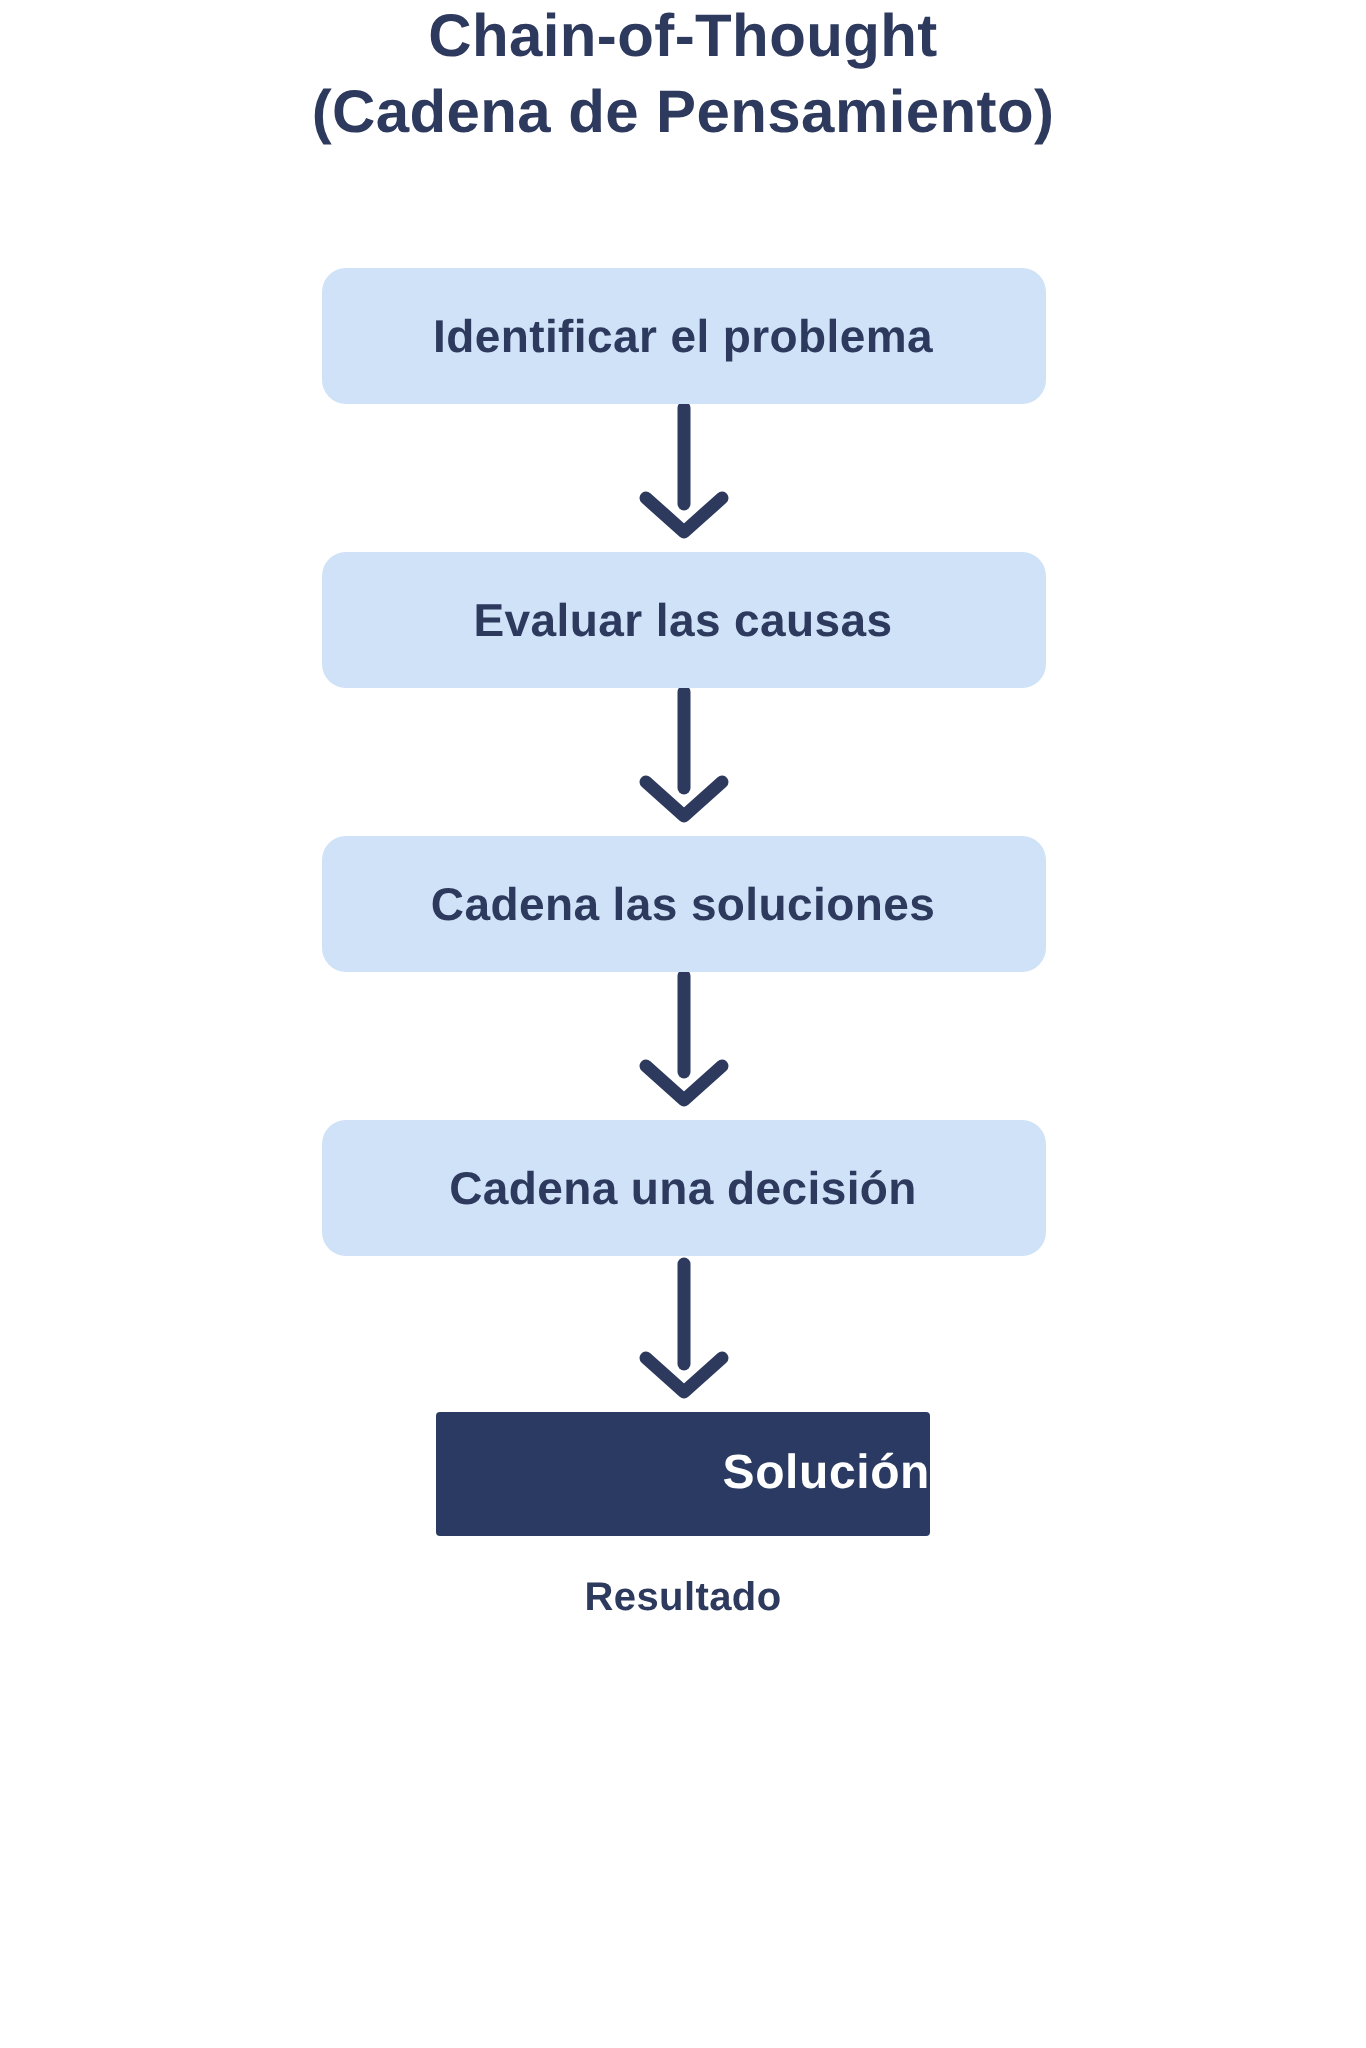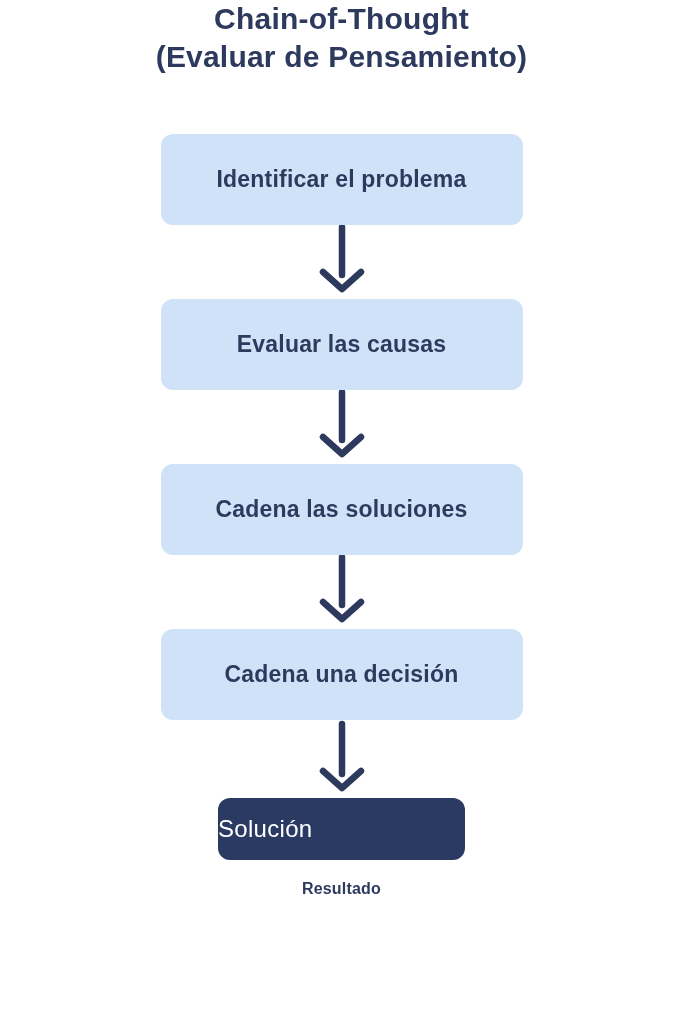--- a/index.html
+++ b/index.html
@@ -34,21 +34,21 @@
     letter-spacing: 0.2px;
   }
   .flow {
     margin-top: 58px;
     display: flex;
     flex-direction: column;
     align-items: center;
   }
   .step-box {
     width: 362px;
-    height: 91px;
+    height: 68px;
     background: var(--step-box-bg);
     border-radius: 12px;
     display: flex;
     align-items: center;
     justify-content: center;
     color: var(--text-dark);
     font-weight: bold;
     font-size: 23px;
     letter-spacing: 0.2px;
   }
@@ -56,45 +56,45 @@
     height: 74px;
     width: 68px;
     display: block;
     color: var(--arrow);
   }
   .arrow.tall { height: 78px; }
   .result-box {
     width: 247px;
     height: 62px;
     background: var(--result-box-bg);
-    border-radius: 12px;
+    border-radius: 2px;
     display: flex;
     align-items: center;
-    justify-content: flex-start;
+    justify-content: flex-end;
     color: var(--result-text);
-    font-weight: normal;
+    font-weight: bold;
     font-size: 24px;
     letter-spacing: 0.3px;
   }
   .caption {
     margin-top: 20px;
     color: var(--text-dark);
     font-weight: bold;
-    font-size: 16px;
+    font-size: 20px;
     letter-spacing: 0.2px;
   }
 </style>
 </head>
 <body>
 
 <div class="canvas">
 
   <div class="title">
     <div>Chain-of-Thought</div>
-    <div>(Evaluar de Pensamiento)</div>
+    <div>(Cadena de Pensamiento)</div>
   </div>
 
   <div class="flow">
 
     <div class="step-box">
       <span>Identificar el problema</span>
     </div>
 
     <svg class="arrow" viewBox="0 0 68 74">
       <line x1="34" y1="2" x2="34" y2="50" stroke="currentColor" stroke-width="6.5" stroke-linecap="round"></line>

